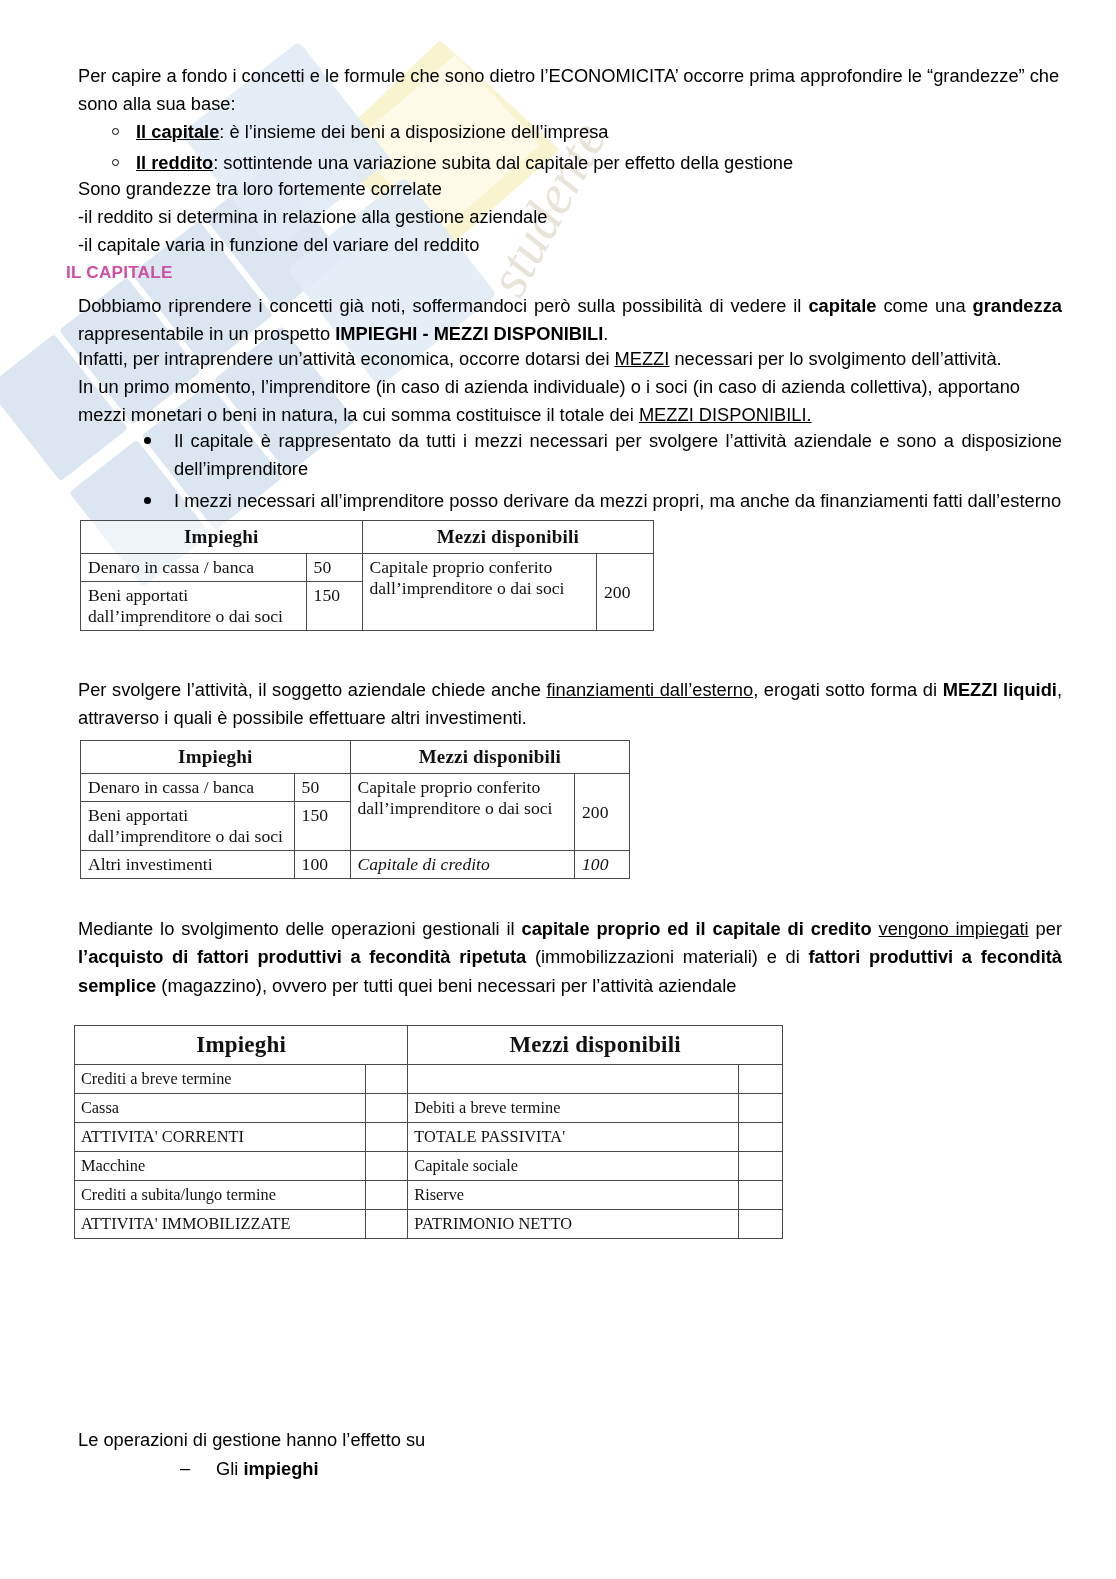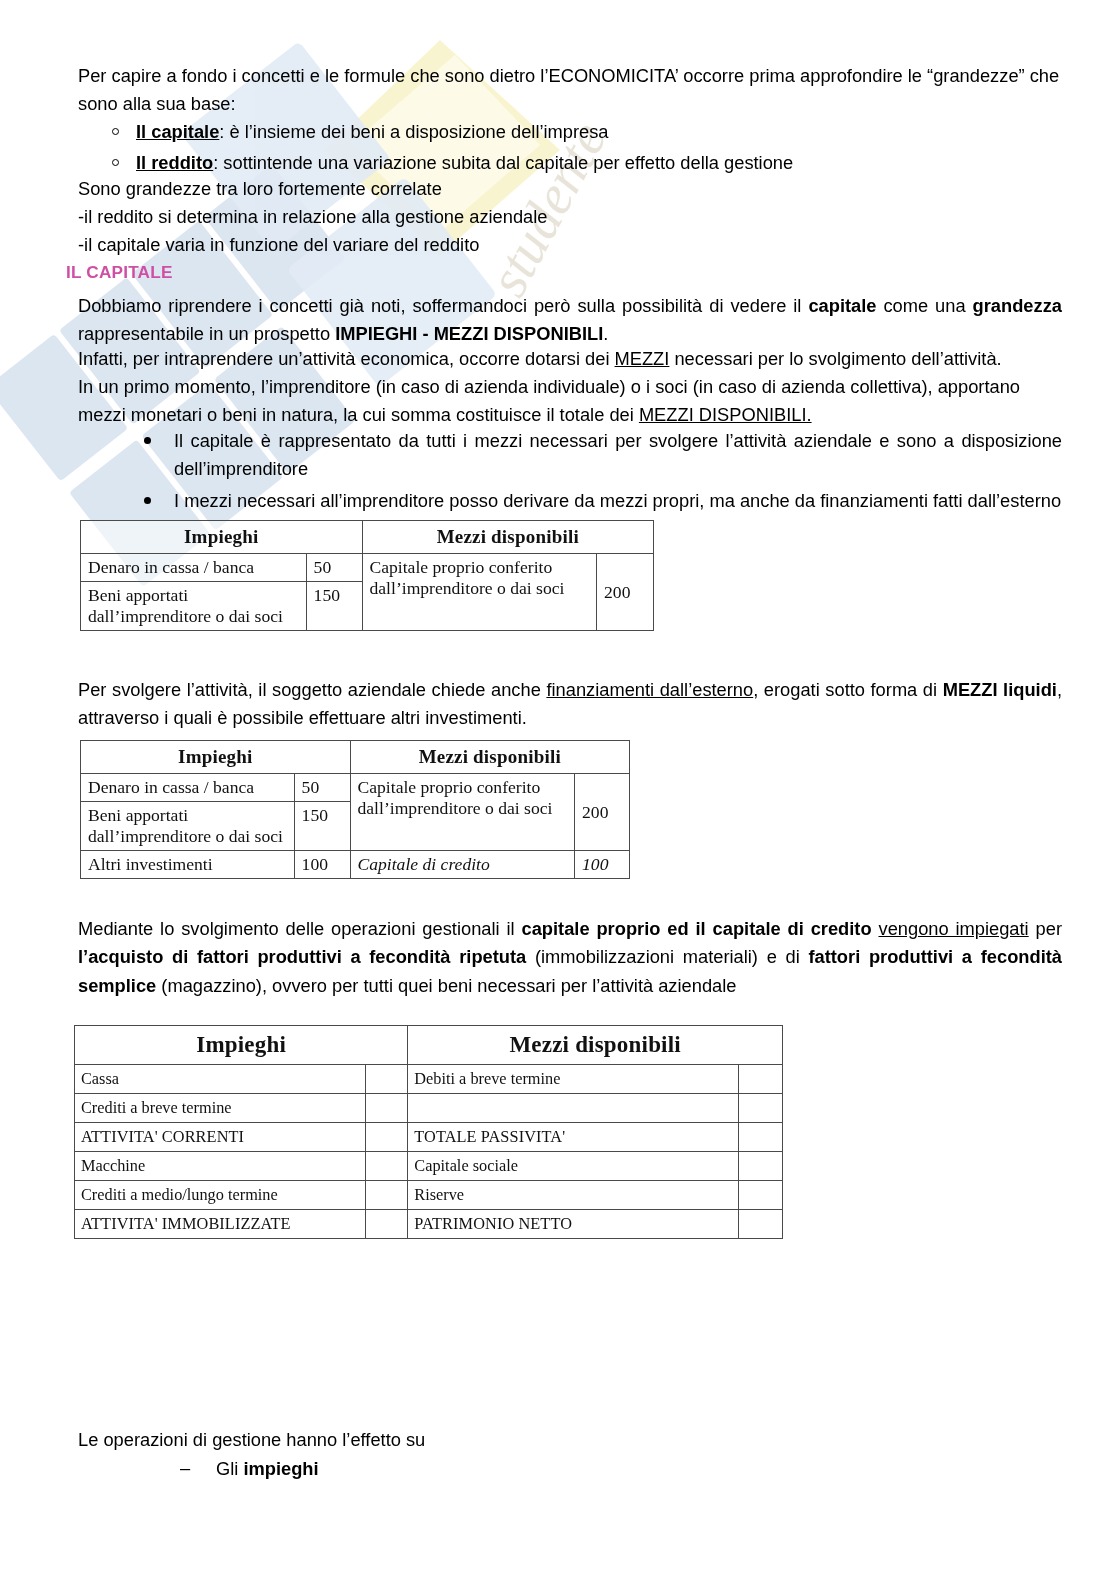--- a/index.html
+++ b/index.html
@@ -279,45 +279,45 @@
         <col style="width:312px">
         <col style="width:42px">
     </colgroup>
     <tbody>
       <tr>
         <th class="head" colspan="2">Impieghi</th>
         <th class="head" colspan="2">Mezzi disponibili</th>
       </tr>
 
       <tr>
+        <td class="ind">Crediti a breve termine</td>
+        <td class="num"></td>
+        <td class="ind2"></td>
+        <td class="num"></td>
+      </tr>
+      <tr>
         <td class="ind">Cassa</td>
         <td class="num"></td>
         <td class="ind2">Debiti a breve termine</td>
         <td class="num"></td>
       </tr>
       <tr>
-        <td class="ind">Crediti a breve termine</td>
-        <td class="num"></td>
-        <td class="ind2"></td>
-        <td class="num"></td>
-      </tr>
-      <tr>
         <td class="caps">ATTIVITA' CORRENTI</td>
         <td class="num"></td>
         <td class="caps">TOTALE PASSIVITA'</td>
         <td class="num"></td>
       </tr>
       <tr>
         <td class="ind">Macchine</td>
         <td class="num"></td>
         <td class="ind2">Capitale sociale</td>
         <td class="num"></td>
       </tr>
       <tr>
-        <td class="ind">Crediti a medio/lungo termine</td>
+        <td class="ind">Crediti a subita/lungo termine</td>
         <td class="num"></td>
         <td class="ind2">Riserve</td>
         <td class="num"></td>
       </tr>
       <tr>
         <td class="caps">ATTIVITA' IMMOBILIZZATE</td>
         <td class="num"></td>
         <td class="caps">PATRIMONIO NETTO</td>
         <td class="num"></td>
       </tr>

